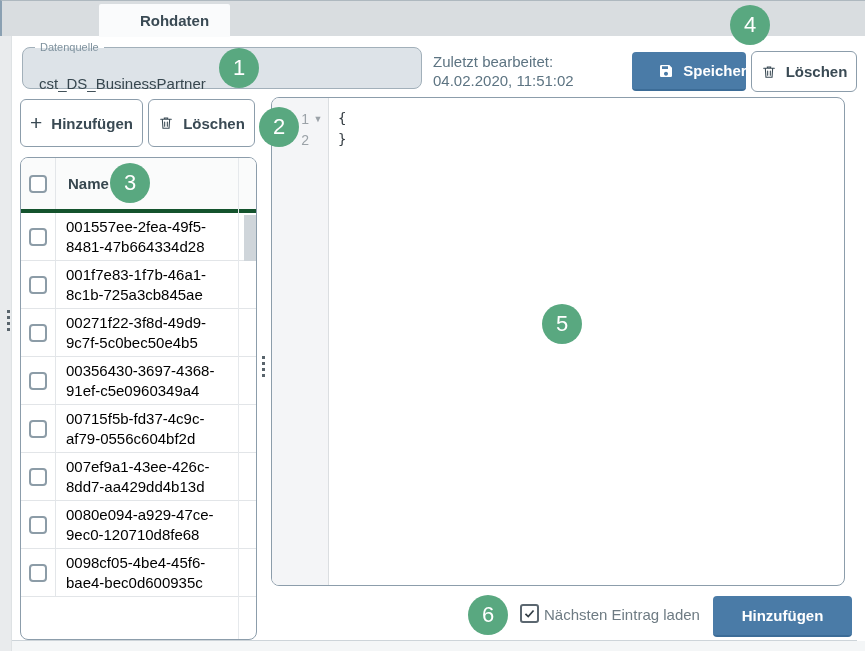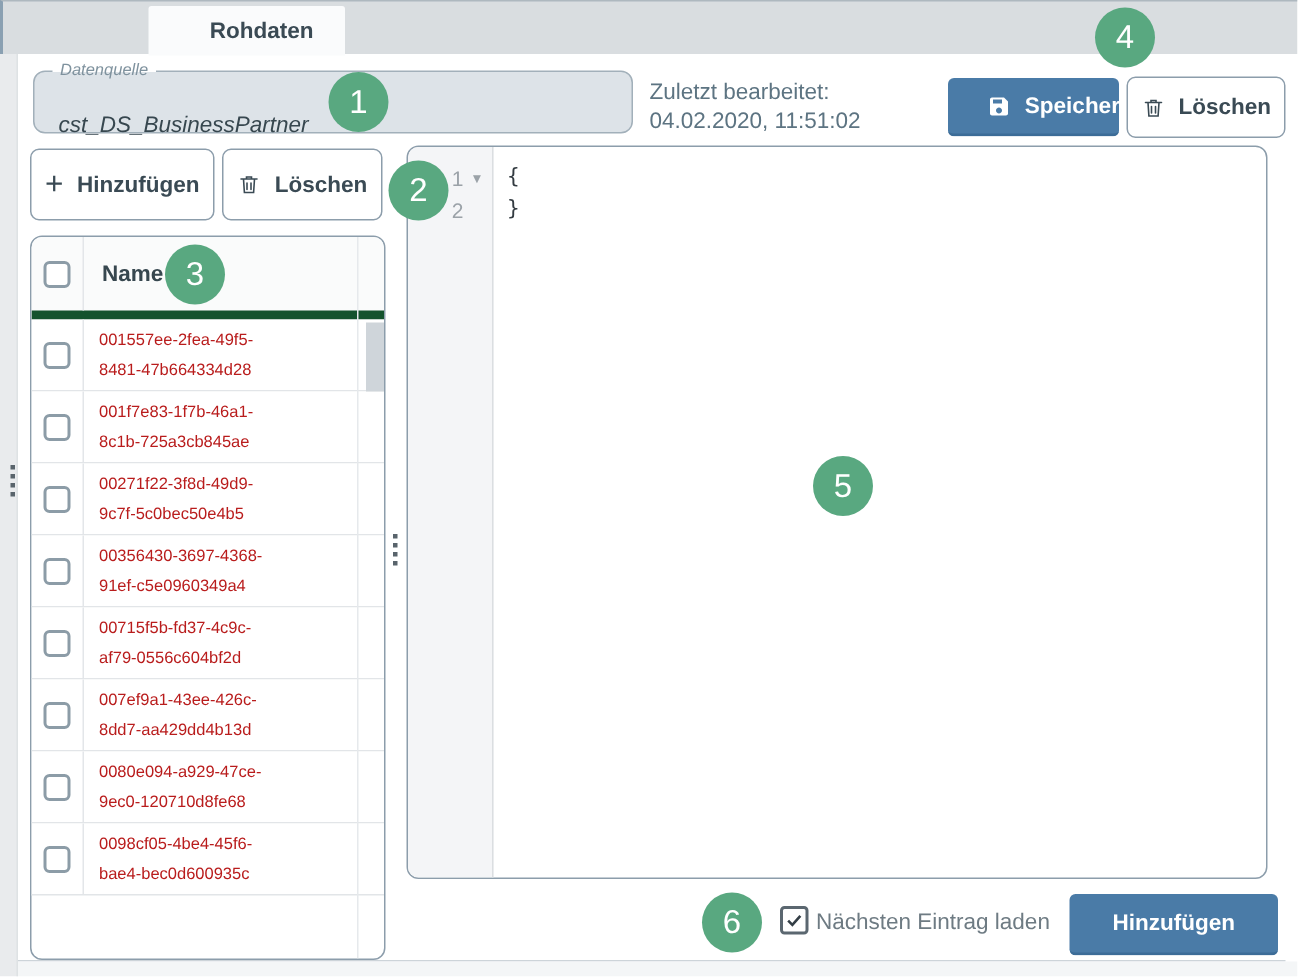--- a/index.html
+++ b/index.html
@@ -35,21 +35,20 @@
   }
   .dots{position:absolute;display:flex;flex-direction:column;gap:3px;}
   .dots i{width:3px;height:3px;background:#59646c;display:block;}
   .handle-left{left:7px;top:310px;}
   .handle-mid{left:262px;top:356px;}
   
   .fieldset{
     position:absolute;left:22px;top:47px;width:400px;height:42px;
     background:#dde3e8;border:1px solid #a2b0ba;border-radius:8px;
     box-sizing:border-box;
-    font-style:italic;
   }
   .fieldset .legend{
     position:absolute;left:12px;top:-8px;padding:0 5px;
     font-size:11px;line-height:15px;color:#7f929e;
     background:linear-gradient(#ffffff 53%,#dde3e8 53%);
   }
   .fieldset .value{
     position:absolute;left:16px;top:0;height:100%;
     display:flex;align-items:center;padding-top:15px;
     font-size:15px;color:#37474f;
@@ -80,40 +79,40 @@
   .icon-svg{display:block;}
   
   .table-card{
     position:absolute;left:20px;top:157px;width:237px;height:483px;
     border:1px solid #8c9dab;border-radius:8px;background:#fff;
     box-sizing:border-box;overflow:hidden;
   }
   .t-colline{position:absolute;left:217px;top:0;height:100%;border-left:1px solid #e6e9ec;}
   .t-header{
     height:55px;display:flex;align-items:center;
-    background:#fafbfb;border-bottom:6px solid #14532d;box-sizing:border-box;
+    background:#fafbfb;border-bottom:4px solid #14532d;box-sizing:border-box;
   }
   .t-cbcell{
     width:35px;height:100%;flex:0 0 35px;
     display:flex;align-items:center;justify-content:center;
     border-right:1px solid #e3e6e9;box-sizing:border-box;
   }
   .cb{
     width:18px;height:18px;background:#fff;
     border:2px solid #8c9ca7;border-radius:4px;box-sizing:border-box;
     display:flex;align-items:center;justify-content:center;
   }
   .t-name{margin-left:12px;font-size:15px;font-weight:bold;color:#37474f;}
   .t-row{
     height:48px;display:flex;align-items:stretch;
     border-bottom:1px solid #e2e5e8;box-sizing:border-box;background:#fff;
   }
   .t-text{
     margin-left:10px;align-self:center;
-    font-size:11px;line-height:20px;color:#b91c1c;white-space:nowrap;
+    font-size:15px;line-height:20px;color:#000000;white-space:nowrap;
   }
   .t-scrollthumb{position:absolute;left:223px;top:57px;width:12px;height:46px;background:#cfd5da;}
   
   .editor-card{
     position:absolute;left:271px;top:97px;width:574px;height:489px;
     border:1px solid #8c9dab;border-radius:8px;background:#fff;
     box-sizing:border-box;overflow:hidden;
   }
   .gutter{
     position:absolute;left:0;top:0;width:57px;height:100%;

